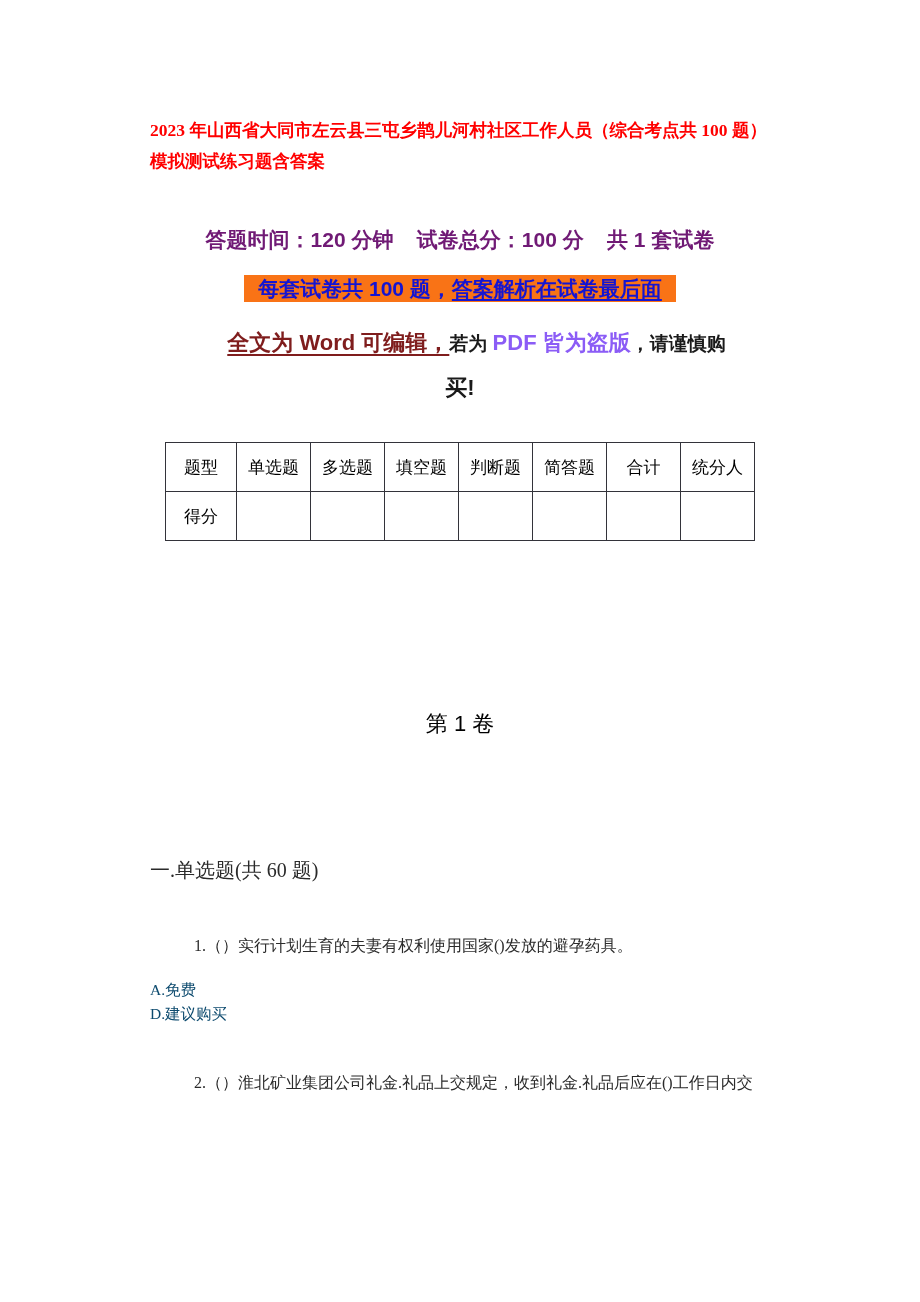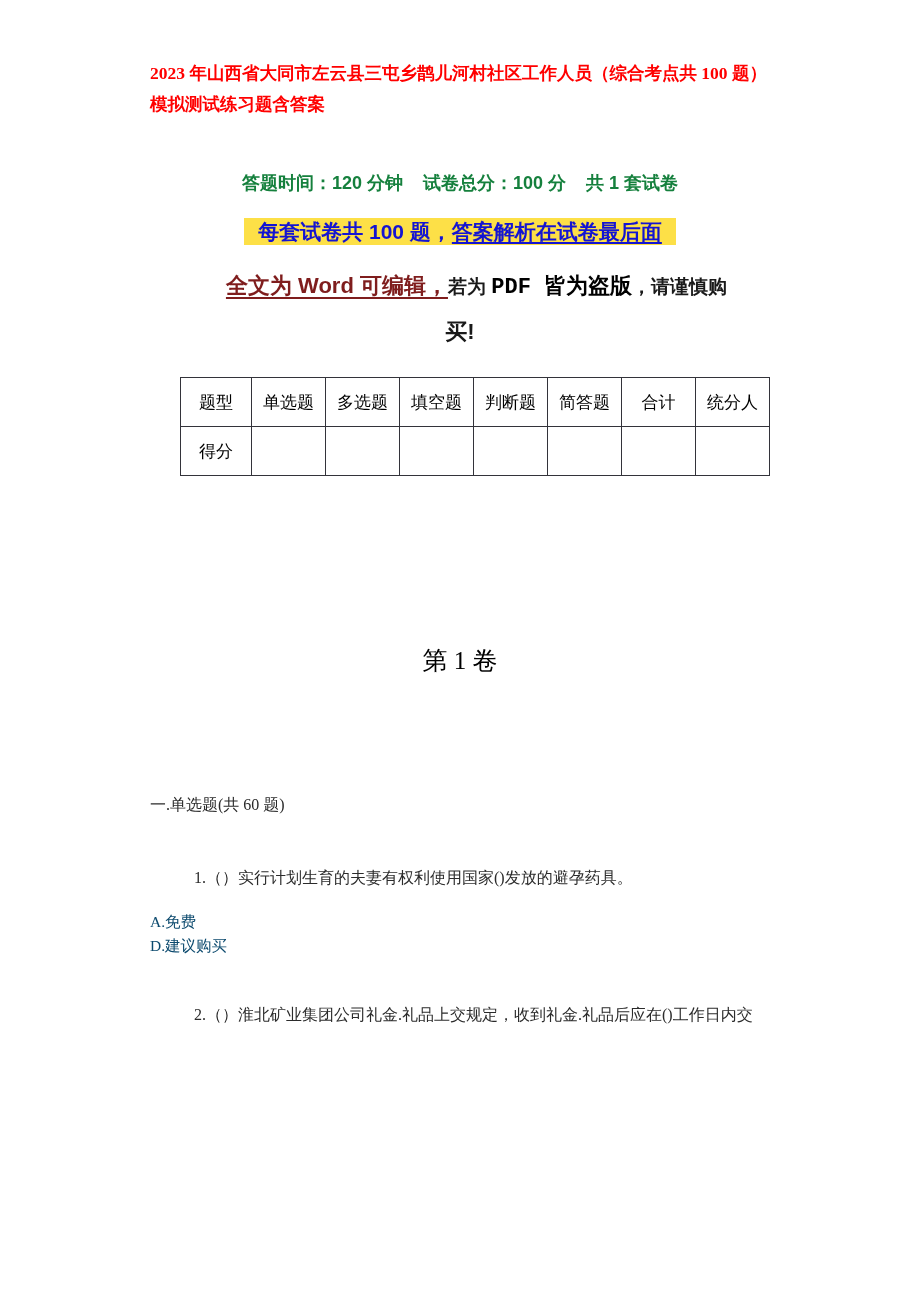--- a/index.html
+++ b/index.html
@@ -20,53 +20,53 @@
     position: relative;
     width: 920px;
     height: 1302px;
     box-sizing: border-box;
     padding: 0 150px;
   }
 
   
   .doc-title {
     margin: 0;
-    padding-top: 58px;
+    padding-top: 115px;
     font-size: 17.5px;
     line-height: 31px;
     font-weight: bold;
     color: #ff0000;
     text-align: left;
     letter-spacing: 0px;
     font-family: "Liberation Serif", "DejaVu Serif", serif;
   }
 
   
   .banner {
     margin-top: 44px;
     text-align: center;
   }
   .banner-line1 {
-    font-size: 18px;
-    font-weight: bold;
-    color: #15803d;
+    font-size: 21px;
+    font-weight: bold;
+    color: #701a75;
     line-height: 38px;
     white-space: pre;
     font-family: "Liberation Sans", "DejaVu Sans", sans-serif;
   }
   .banner-line2 {
     margin-top: 12px;
     font-size: 21px;
     font-weight: bold;
     color: #1414d2;
     line-height: 36px;
     font-family: "Liberation Sans", "DejaVu Sans", sans-serif;
   }
   .hl {
-    background: #fde047;
+    background: #f97316;
     padding: 2px 14px;
   }
   .ul-blue {
     text-decoration: underline;
     text-decoration-color: #1414d2;
     text-underline-offset: 3px;
   }
   .banner-line3 {
     margin-top: 16px;
     font-size: 22px;
@@ -76,42 +76,41 @@
     font-family: "Liberation Sans", "DejaVu Sans", sans-serif;
   }
   .red-ul {
     color: #7f1d1d;
     text-decoration: underline;
     text-underline-offset: 4px;
     text-decoration-thickness: 2px;
     margin-left: 33px;
   }
   .red-strong {
-    color: #000000;
-    font-family: Liberation Mono, monospace;
+    color: #8b5cf6;
   }
   .plain-small {
     font-size: 19px;
     font-weight: bold;
     color: #1a1a1a;
   }
   .banner-line4 {
     margin-top: 6px;
     font-size: 22px;
     line-height: 36px;
     font-weight: bold;
     color: #1a1a1a;
     font-family: "Liberation Sans", "DejaVu Sans", sans-serif;
   }
 
   
   .score-table-wrap {
-    margin-top: 27px;
+    margin-top: 36px;
     display: flex;
-    justify-content: flex-end;
+    justify-content: center;
   }
   table.score-table {
     border-collapse: collapse;
     width: 590px;
     table-layout: fixed;
   }
   table.score-table td {
     border: 1px solid #33333a;
     font-size: 17px;
     text-align: center;
@@ -120,29 +119,29 @@
     color: #000000;
   }
   table.score-table tr.head td { height: 46px; }
   table.score-table tr.body td { height: 46px; }
   table.score-table td.first { width: 68px; }
 
   
   .volume {
     margin-top: 168px;
     text-align: center;
-    font-size: 25px;
+    font-size: 22px;
     color: #000000;
-    font-family: Liberation Serif, serif;
+    font-family: Liberation Sans, sans-serif;
   }
 
   
   .section-heading {
     margin-top: 118px;
-    font-size: 16px;
+    font-size: 20px;
     color: #2a2a2a;
     font-family: "Liberation Serif", "DejaVu Serif", serif;
   }
 
   
   .question-block { margin-top: 50px; }
   .q-stem {
     font-size: 16px;
     line-height: 24px;
     color: #2b2b2b;

